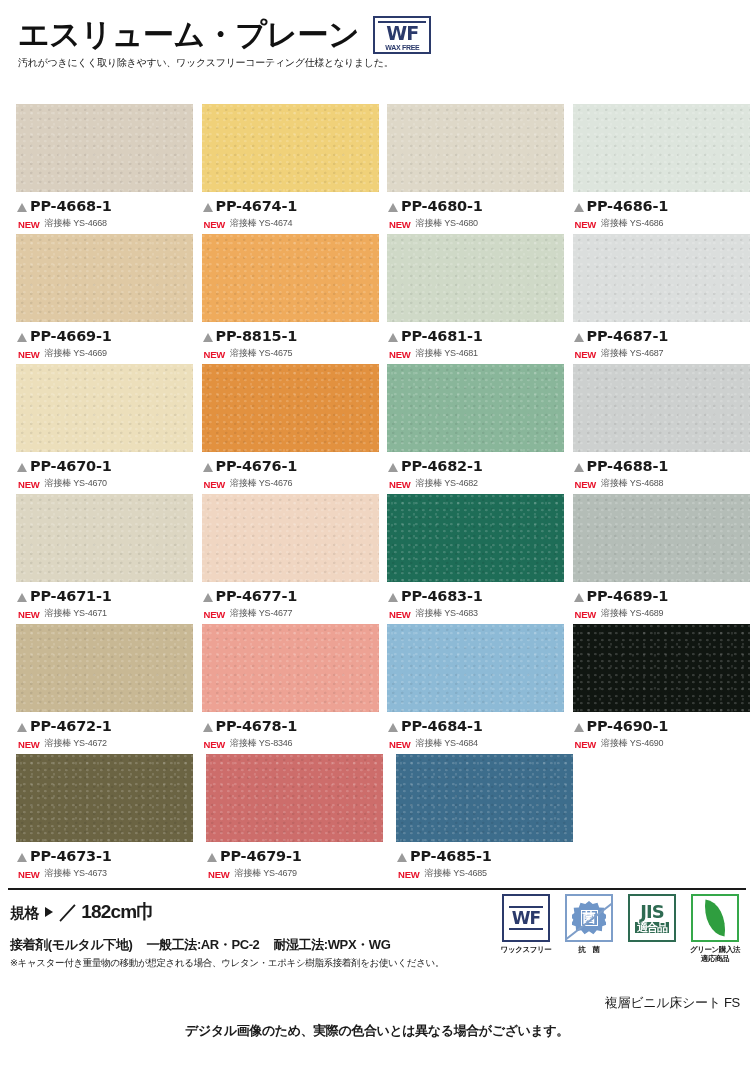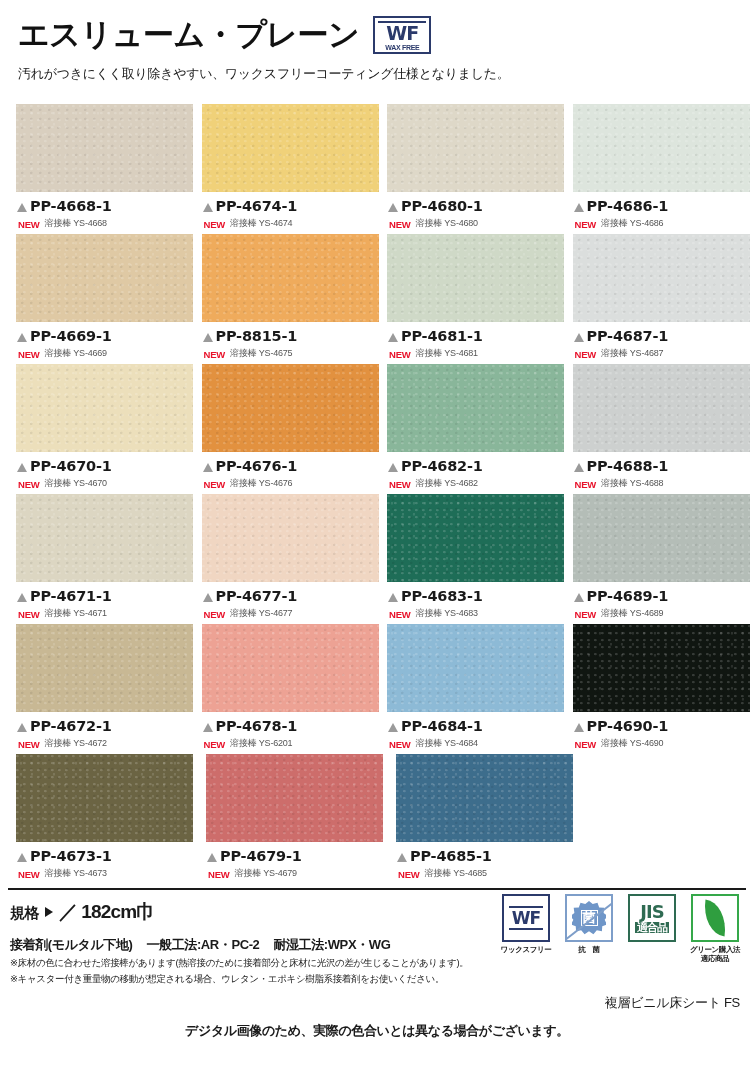--- a/index.html
+++ b/index.html
@@ -27,21 +27,21 @@
   .wf-logo .bar { height: 2px; background: #2b3a6b; margin: 1px 0; }
   .wf-logo .wf-text {
     font-size: 19px; font-weight: bold; color: #2b3a6b;
     letter-spacing: -1px; font-family: "DejaVu Sans", sans-serif;
   }
   .wf-logo .wf-sub {
     font-size: 7px; font-weight: bold; color: #2b3a6b;
     letter-spacing: -0.3px; margin-top: 1px;
   }
   .subtitle {
-    margin-top: 9px; font-size: 13px; color: #1a1a1a;
+    font-size: 10px; color: #1a1a1a;
     letter-spacing: -0.3px;
   }
 
   
   .grid { position: absolute; top: 104px; left: 16px; width: 742px; }
   .row { display: flex; height: 130px; }
   .cell { width: 190px; }
   .swatch {
     width: 177px; height: 88px; position: relative;
     background-image:
@@ -379,21 +379,21 @@
           </div>
         </div>
         <div class="cell">
           <div class="swatch" style="background-color: rgb(237, 162, 148);"></div>
           <div class="code-line">
             <span class="tri"></span>
             <span class="code">PP-4678-1</span>
           </div>
           <div class="rod-line">
             <span class="new-badge">NEW</span>
-            <span class="rod-text">溶接棒 YS-6201</span>
+            <span class="rod-text">溶接棒 YS-8346</span>
           </div>
         </div>
         <div class="cell">
           <div class="swatch" style="background-color: rgb(141, 186, 214);"></div>
           <div class="code-line">
             <span class="tri"></span>
             <span class="code">PP-4684-1</span>
           </div>
           <div class="rod-line">
             <span class="new-badge">NEW</span>
@@ -491,20 +491,19 @@
         <span class="spec-label">規格</span>
         <span class="spec-arrow"></span>
         <span class="spec-width">／</span>
         <span class="spec-width">182cm巾</span>
       </div>
 
       <div class="adhesive">
         <span>接着剤(モルタル下地)</span><span class="gap"></span><span>一般工法:AR・PC-2</span><span class="gap"></span><span>耐湿工法:WPX・WG</span>
       </div>
 
-      <div class="note">※床材の色に合わせた溶接棒があります(熱溶接のために接着部分と床材に光沢の差が生じることがあります)。</div>
       <div class="note">※キャスター付き重量物の移動が想定される場合、ウレタン・エポキシ樹脂系接着剤をお使いください。</div>
     </div>
 
     <div class="fs-label">複層ビニル床シート FS</div>
     <div class="disclaimer">デジタル画像のため、実際の色合いとは異なる場合がございます。</div>
   </div>
 </div>
 
 </body></html>

